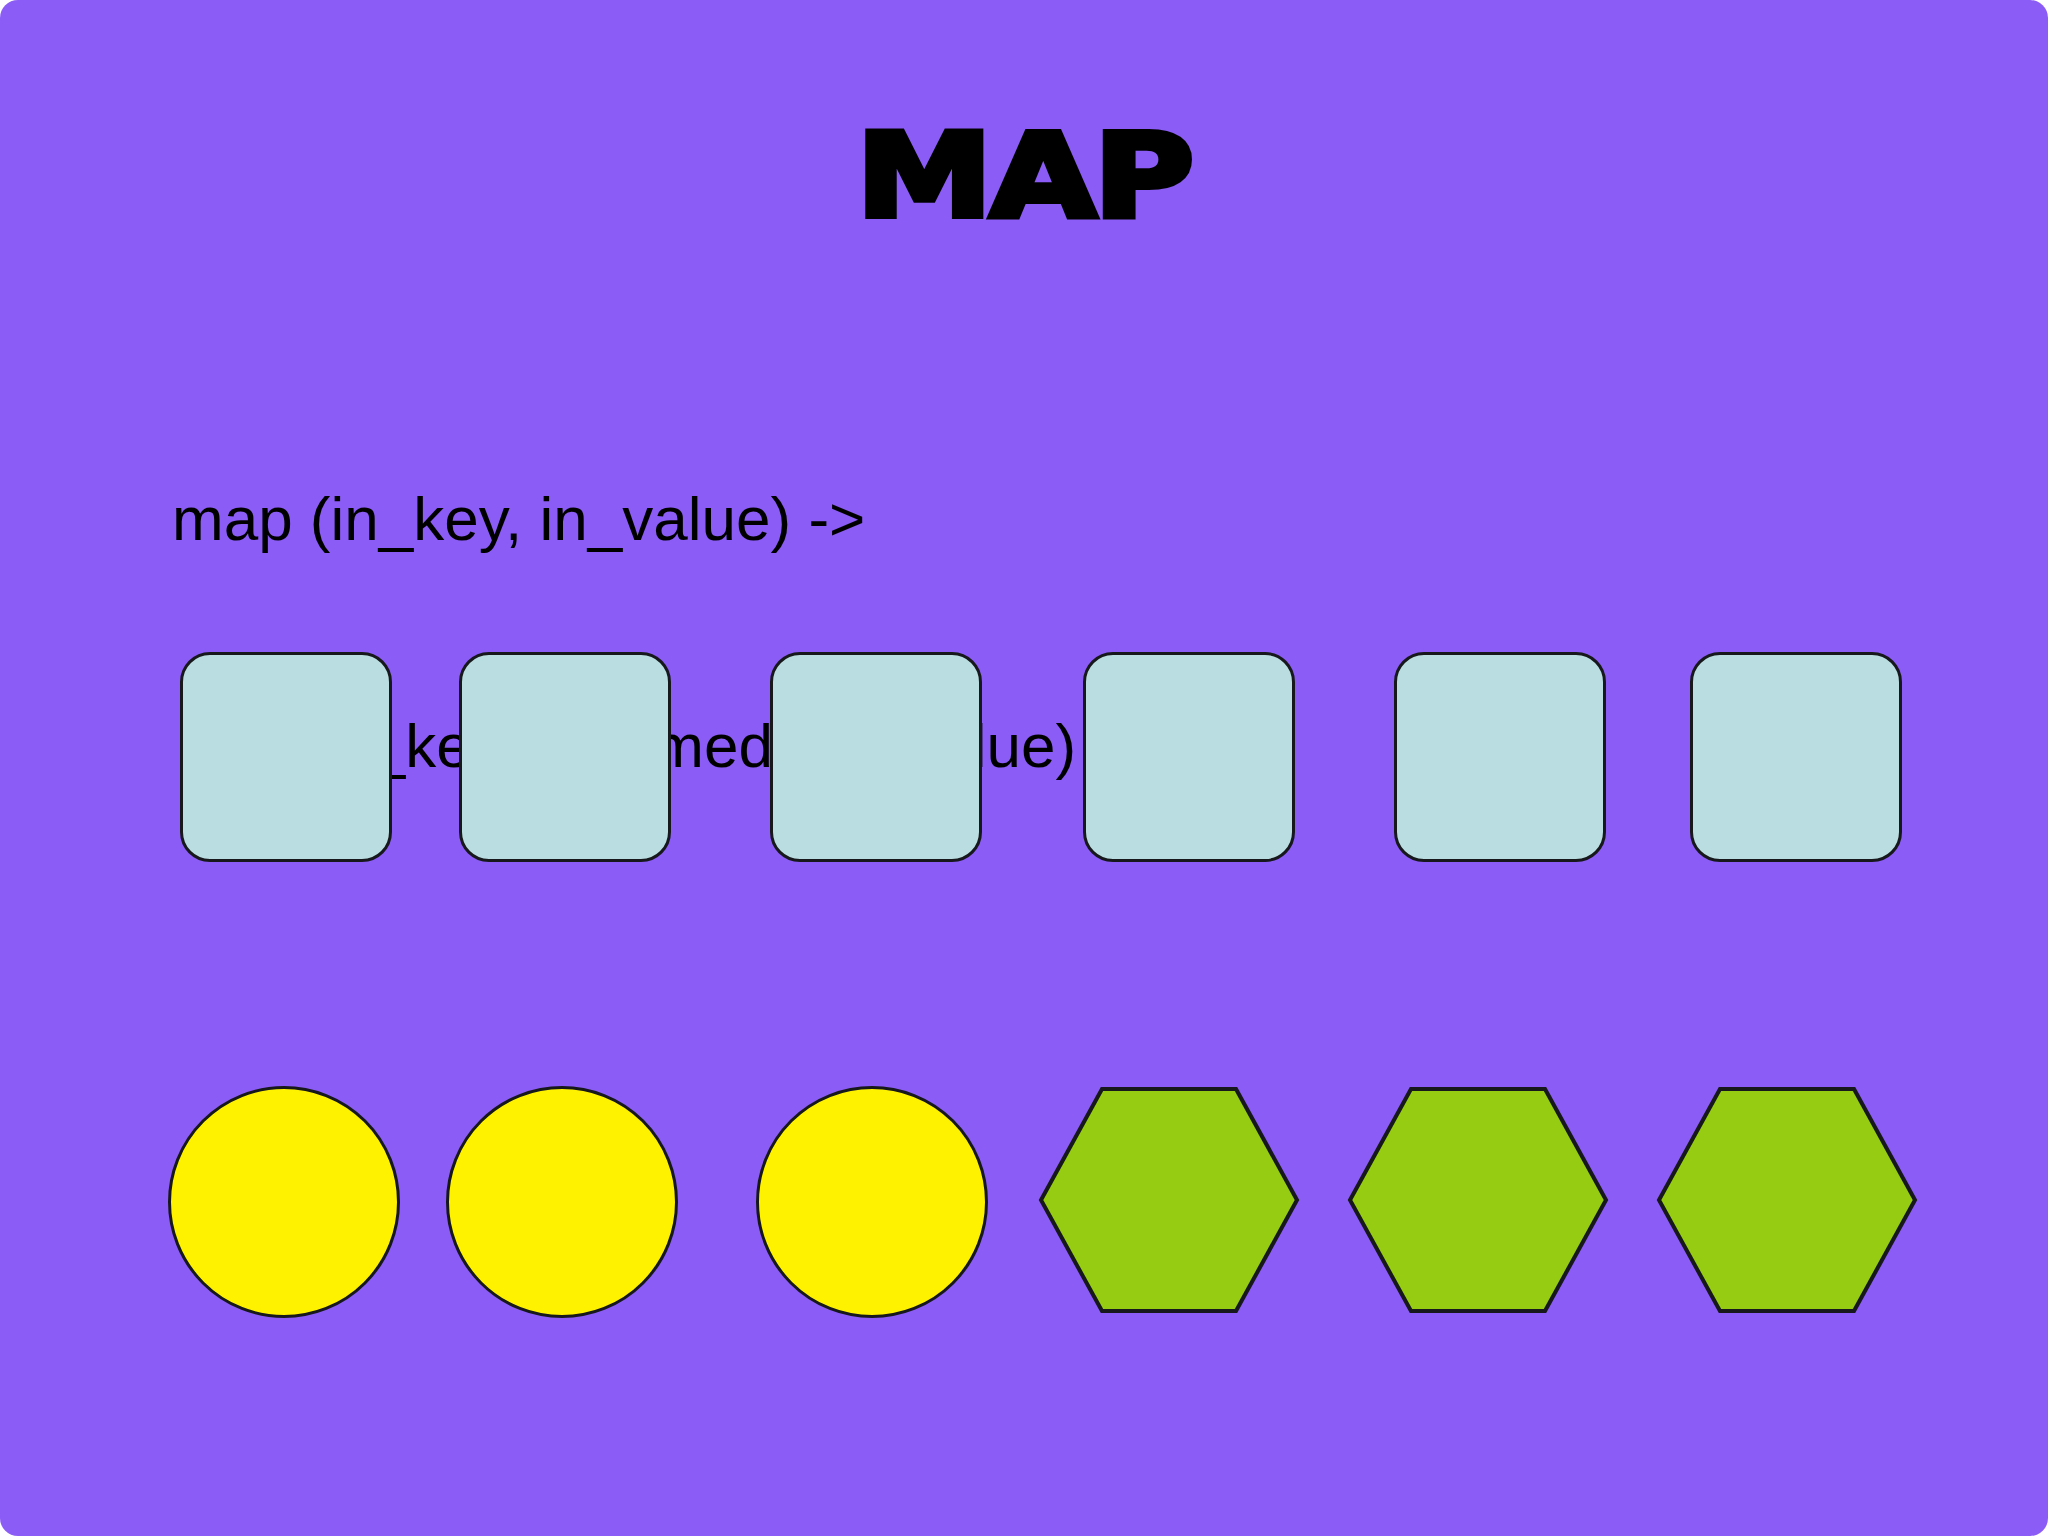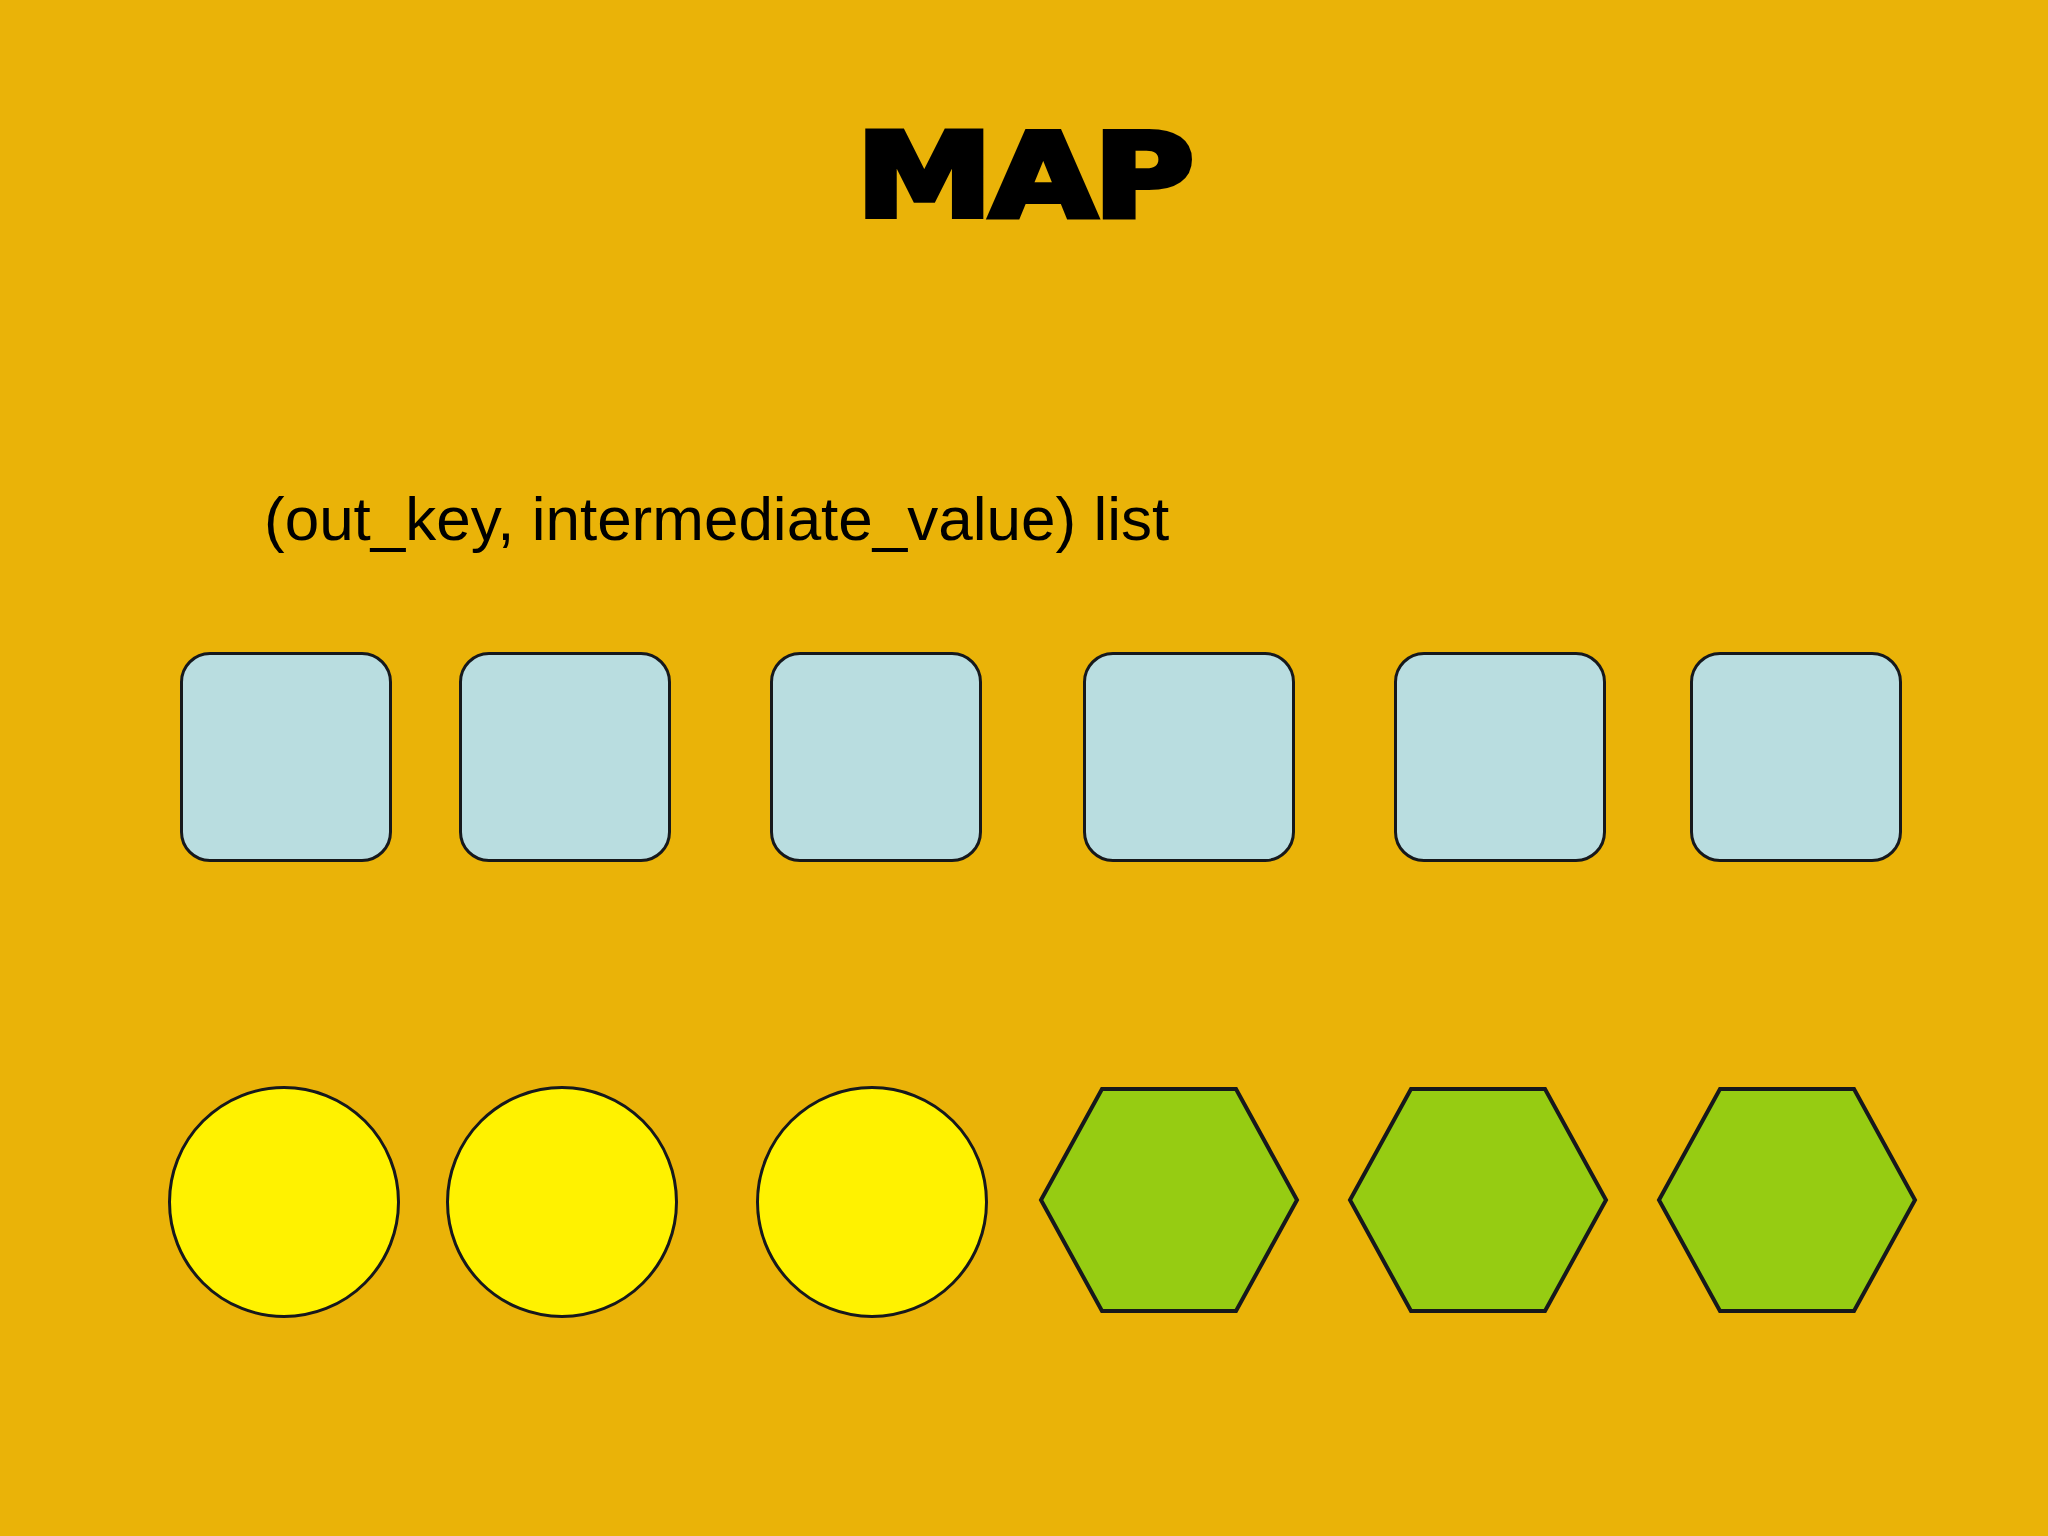--- a/index.html
+++ b/index.html
@@ -94,25 +94,26 @@
   .shape-hexagon svg {
     display: block;
     width: 100%;
     height: 100%;
     overflow: visible;
   }
 </style>
 </head>
 <body>
 
-<div id="slide" style="background: #eab308;">
+<div id="slide" style="background: #8b5cf6; border-radius: 18px;">
 
   <div id="slide-title" style="color: rgb(0, 0, 0); -webkit-text-stroke-color: rgb(0, 0, 0);">MAP</div>
 
   <div id="body-text" style="color: rgb(0, 0, 0);">
+    <span id="body-line-1">map (in_key, in_value) -&gt;</span>
     <span id="body-line-2">(out_key, intermediate_value) list</span>
   </div>
 
   <div class="shape-row" id="row-input">
       <div class="shape shape-square" style="left: 180px; background: rgb(185, 221, 224); border-color: rgb(22, 24, 28);"></div>
       <div class="shape shape-square" style="left: 459px; background: rgb(185, 221, 224); border-color: rgb(22, 24, 28);"></div>
       <div class="shape shape-square" style="left: 770px; background: rgb(185, 221, 224); border-color: rgb(22, 24, 28);"></div>
       <div class="shape shape-square" style="left: 1083px; background: rgb(185, 221, 224); border-color: rgb(22, 24, 28);"></div>
       <div class="shape shape-square" style="left: 1394px; background: rgb(185, 221, 224); border-color: rgb(22, 24, 28);"></div>
       <div class="shape shape-square" style="left: 1690px; background: rgb(185, 221, 224); border-color: rgb(22, 24, 28);"></div>

